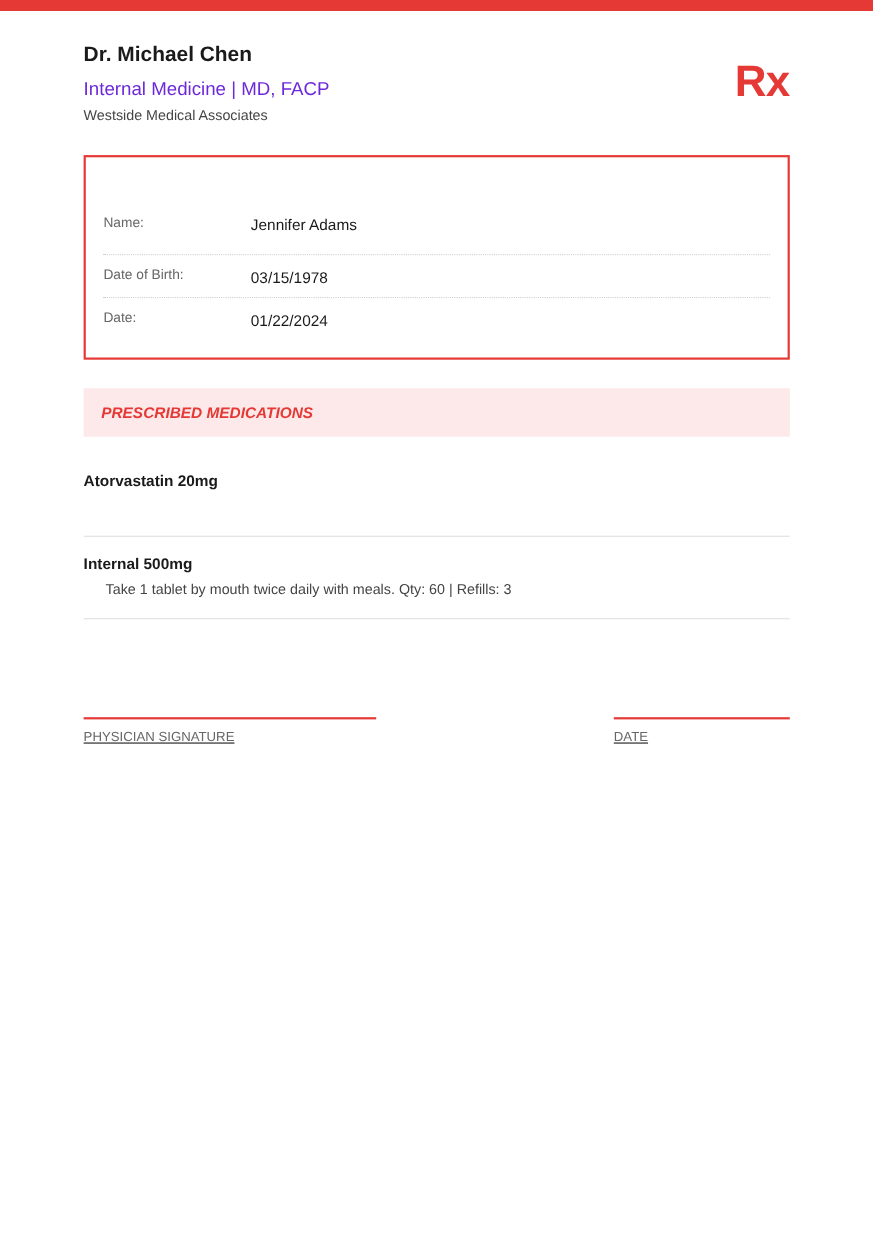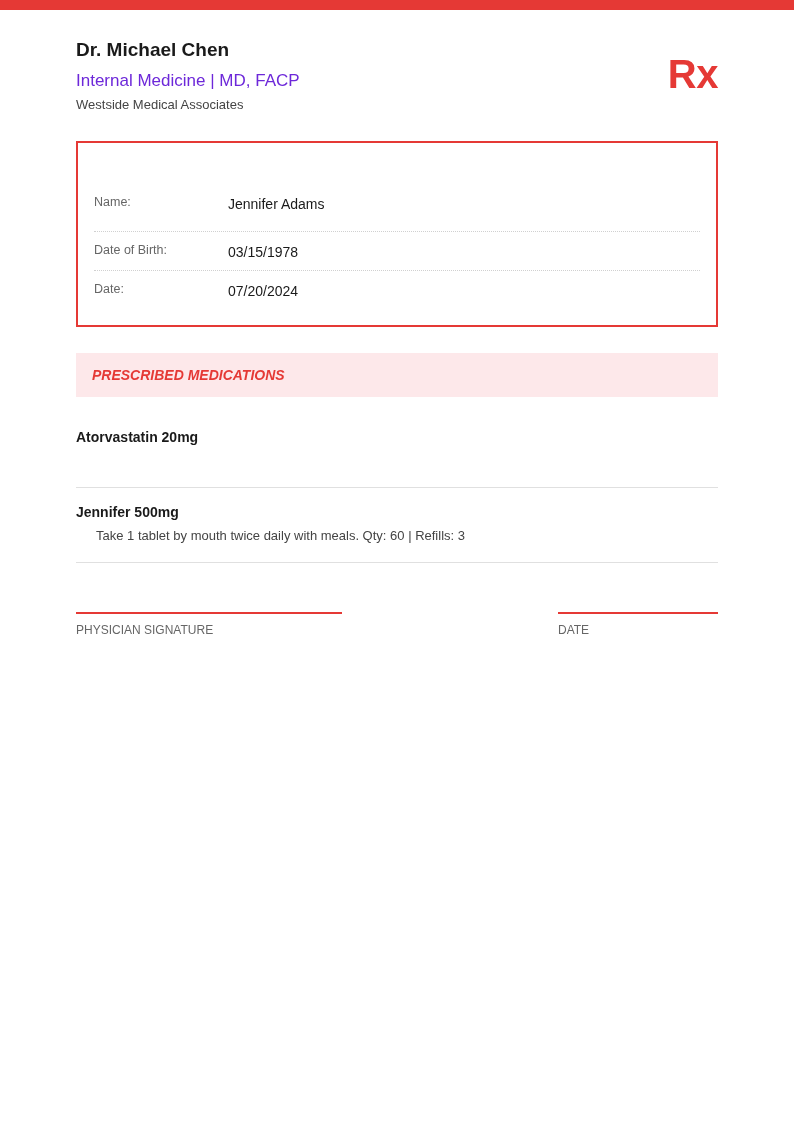--- a/index.html
+++ b/index.html
@@ -22,21 +22,21 @@
     .info-row + .info-row { padding-top: 9px; }
 
     .meds-header { position: absolute; left: 76px; top: 353px; width: 642px; height: 44px; background: #fde8ea; padding: 14px 16px; }
     .meds-title { font-size: 14px; font-weight: bold; color: #e53935; line-height: 16px; font-style: italic; }
     .meds-list { position: absolute; left: 76px; top: 428px; width: 642px; }
     .med-item { border-bottom: 1px solid #e0e0e0; height: 60px; }
     .med-item + .med-item { margin-top: 15px; height: 60px; }
     .med-name { font-size: 14px; font-weight: bold; color: #1a1a1a; line-height: 18px; }
     .med-instr { font-size: 13px; color: #444; margin-top: 7px; padding-left: 20px; line-height: 16px; }
 
-    .sig-block { position: absolute; top: 612px; }
+    .sig-block { position: absolute; top: 652px; text-decoration: underline; }
     .sig-line { height: 2px; background: #e53935; }
     .sig-label { font-size: 12px; color: #666; margin-top: 9px; line-height: 14px; }
     .sig-left { left: 76px; width: 266px; }
     .sig-right { left: 558px; width: 160px; }
   </style>
 </head>
 <body>
 
 <div class="topbar"></div>
 
@@ -52,35 +52,35 @@
     <div class="info-row">
       <div class="info-label">Name:</div>
       <div class="info-value">Jennifer Adams</div>
     </div>
     <div class="info-row">
       <div class="info-label">Date of Birth:</div>
       <div class="info-value">03/15/1978</div>
     </div>
     <div class="info-row">
       <div class="info-label">Date:</div>
-      <div class="info-value">07/20/2024</div>
+      <div class="info-value">01/22/2024</div>
     </div>
   </div>
 </div>
 
 <div class="meds-header">
   <div class="meds-title">PRESCRIBED MEDICATIONS</div>
 </div>
 
 <div class="meds-list">
   <div class="med-item">
     <div class="med-name">Atorvastatin 20mg</div>
   </div>
   <div class="med-item">
-    <div class="med-name">Jennifer 500mg</div>
+    <div class="med-name">Internal 500mg</div>
     <div class="med-instr">Take 1 tablet by mouth twice daily with meals. Qty: 60 | Refills: 3</div>
   </div>
 </div>
 
 <div class="sig-block sig-left">
   <div class="sig-line"></div>
   <div class="sig-label">PHYSICIAN SIGNATURE</div>
 </div>
 
 <div class="sig-block sig-right">

